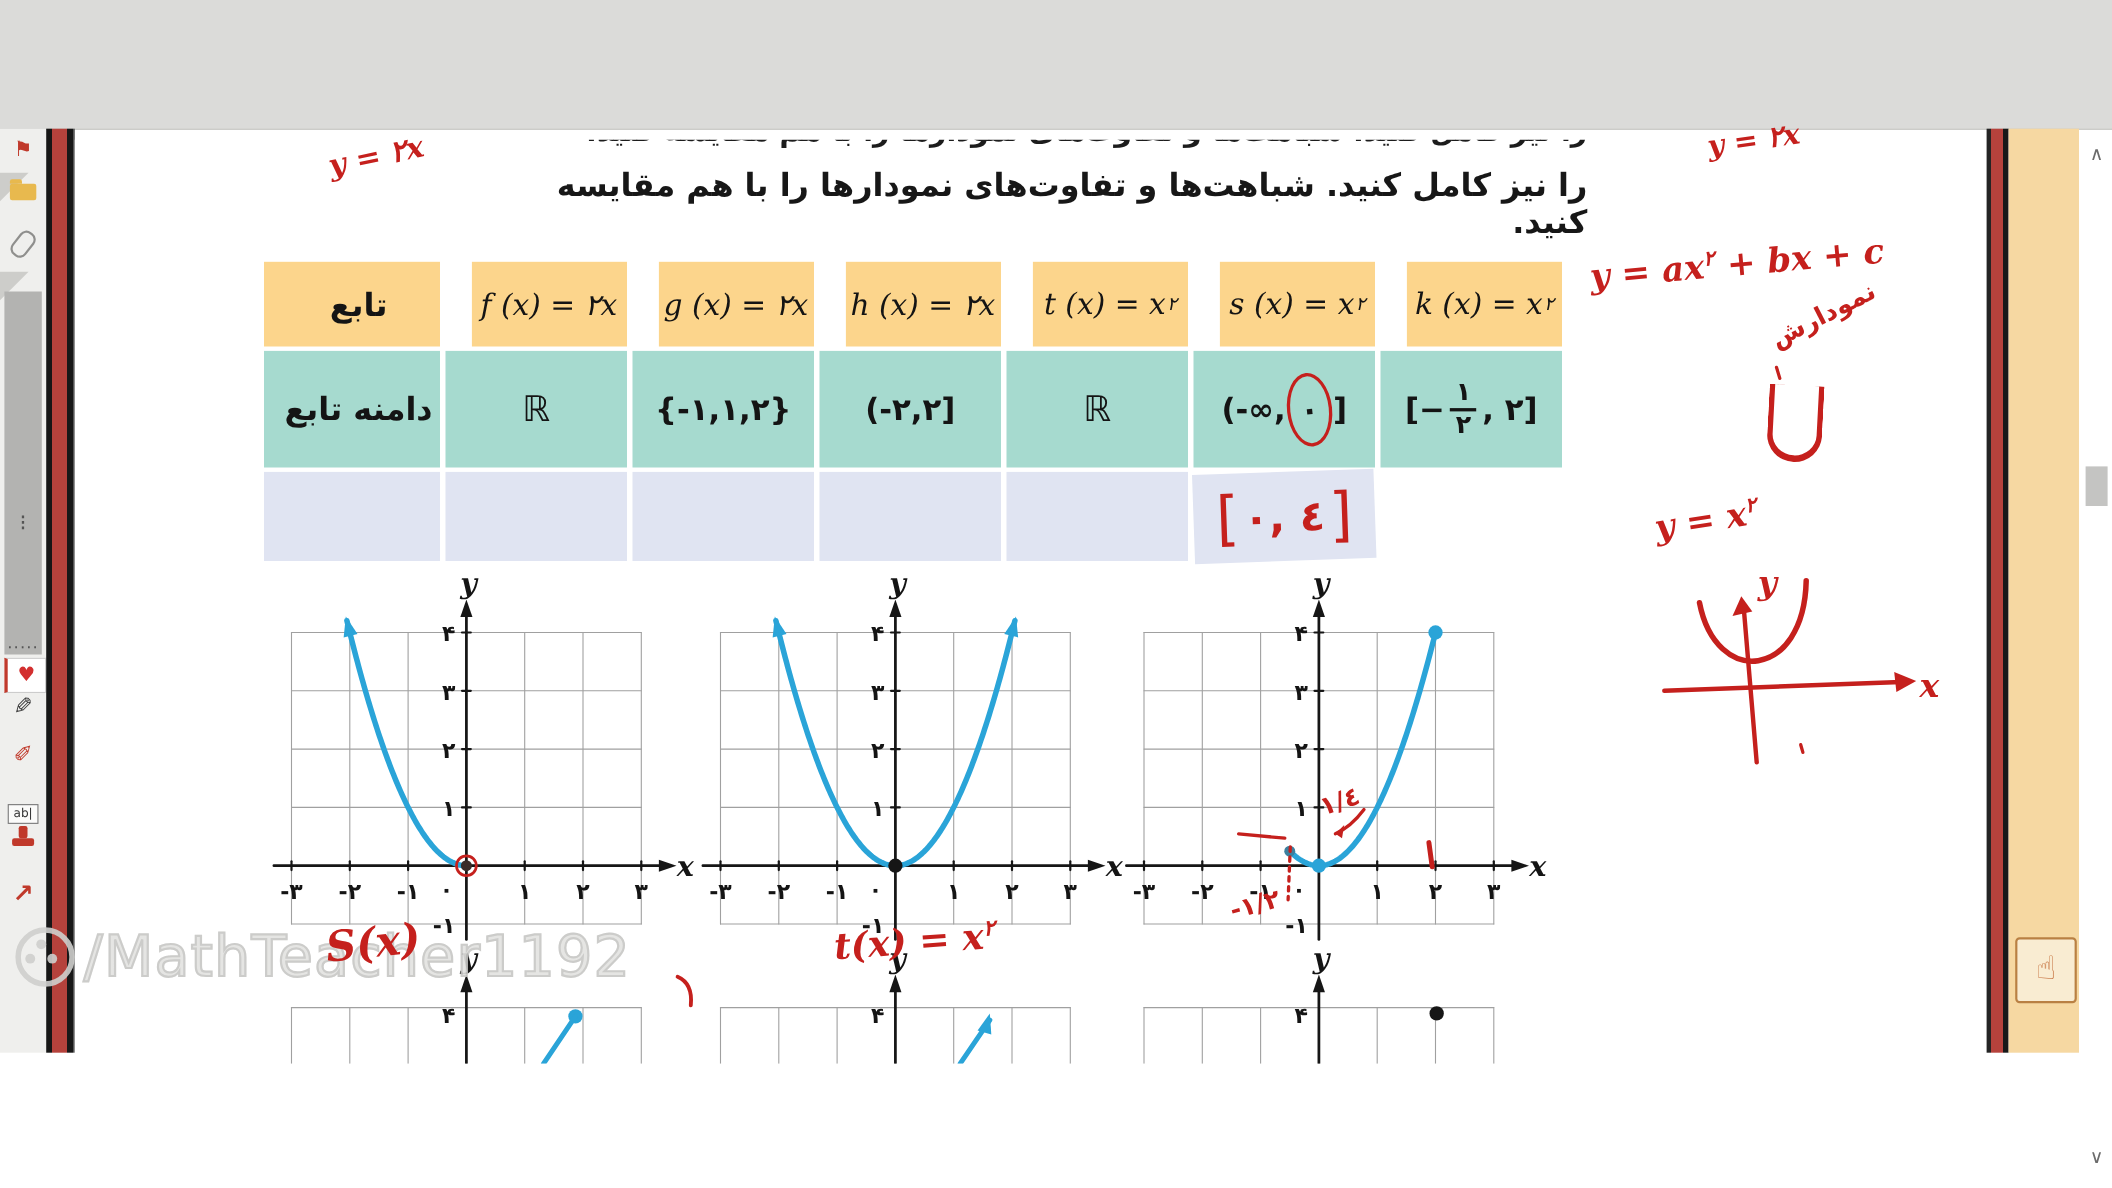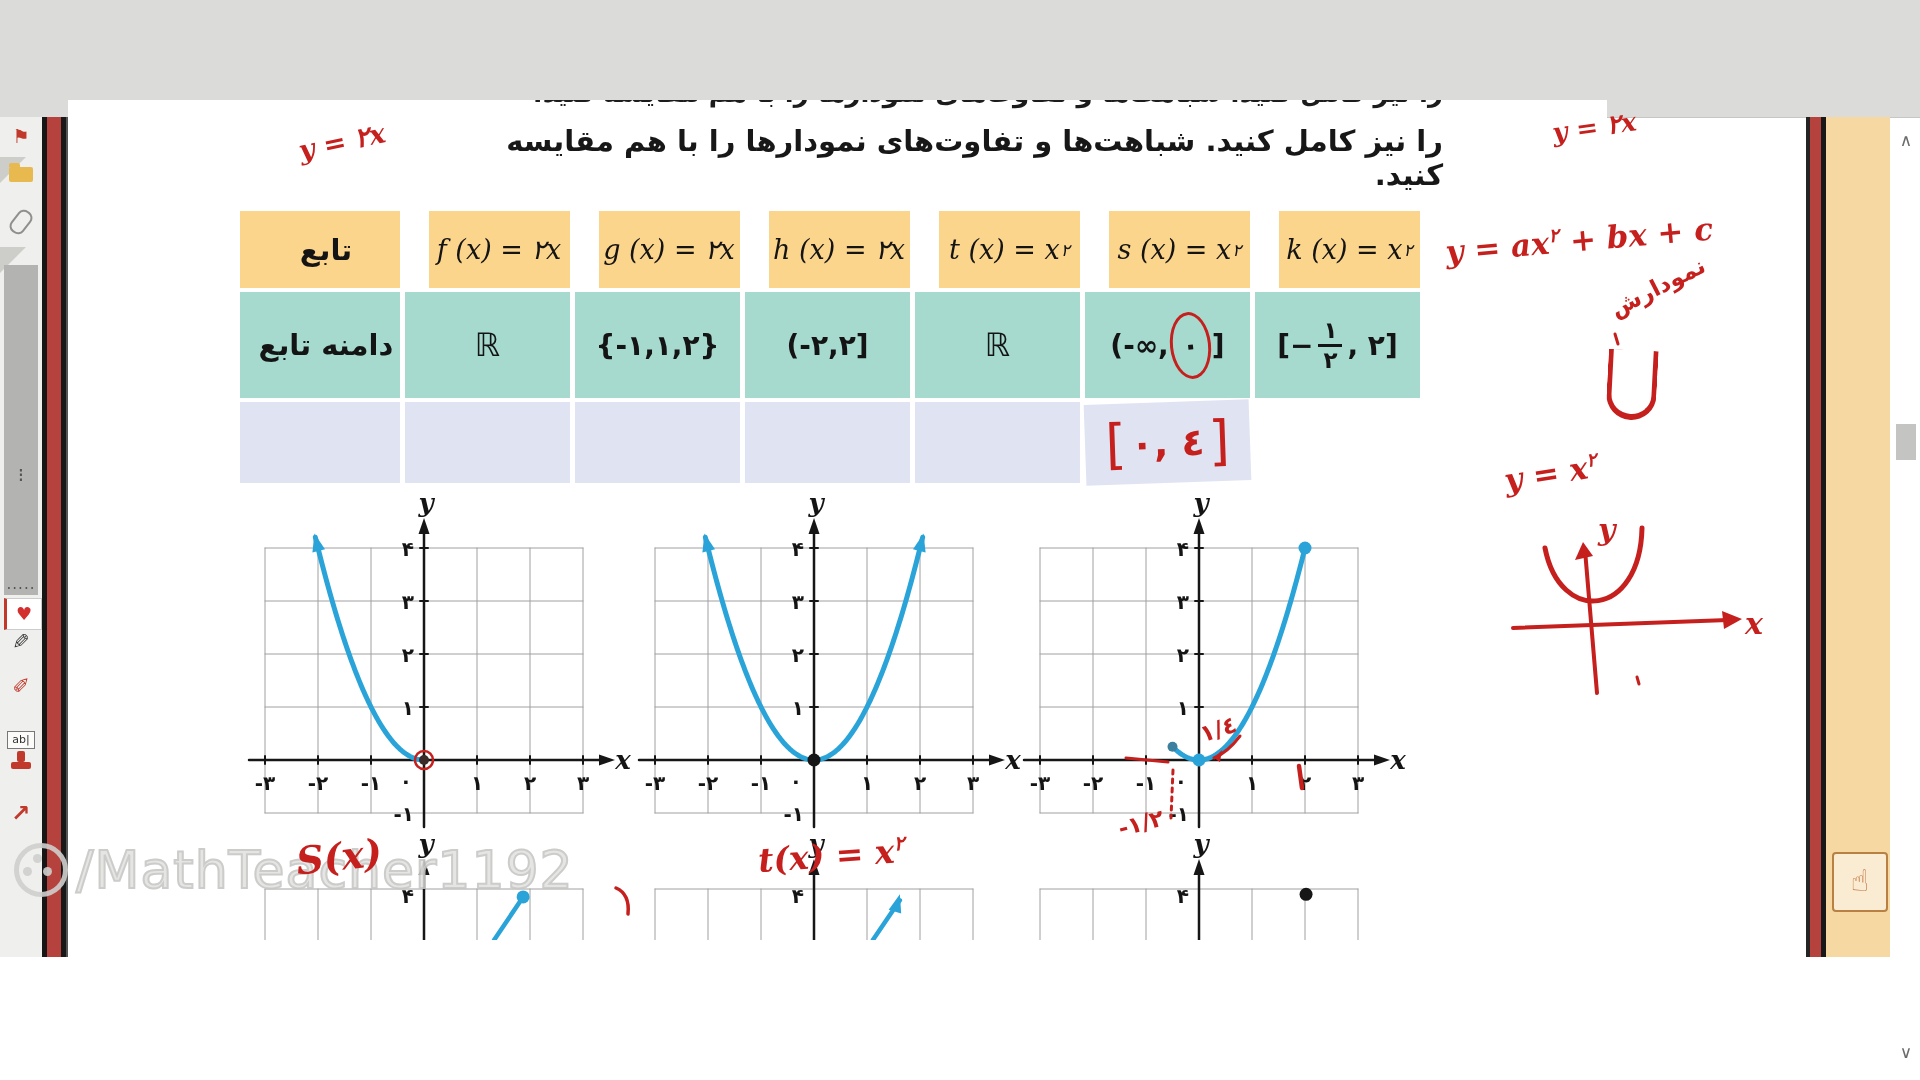--- a/index.html
+++ b/index.html
@@ -17,21 +17,21 @@
     background:linear-gradient(90deg,#161616 0 5px,#b5423c 5px 19px,#181818 19px 24px,#555 24px 26px);}
   .rframe{left:1806px;top:117px;width:20px;height:840px;
     background:linear-gradient(90deg,#242424 0 4px,#b5423c 4px 15px,#181818 15px 20px);}
   .tanpanel{left:1826px;top:117px;width:64px;height:840px;background:#f6d8a2;}
   .handbtn{left:1832px;top:852px;width:52px;height:56px;background:#f9ecd2;border:2px solid #b98043;
     border-radius:4px;text-align:center;line-height:54px;font-size:30px;color:#c97b4a;cursor:pointer;}
   .scroll-arrow{left:1894px;width:24px;height:26px;color:#6b6b6b;font-size:17px;text-align:center;cursor:pointer;}
   .scroll-thumb{left:1896px;top:424px;width:20px;height:36px;background:#c4c4c2;cursor:pointer;}
 
   
-  .page{left:68px;top:100px;width:1539px;height:840px;background:#ffffff;overflow:hidden;}
+  .page{left:68px;top:127px;width:1539px;height:840px;background:#ffffff;overflow:hidden;}
   .clipline{left:370px;top:0;width:1005px;height:20px;overflow:hidden;direction:rtl;text-align:right;}
   .clipline span{display:block;margin-top:-22px;font-weight:700;font-size:26px;line-height:30px;color:#1c1c1c;}
   .instruction{left:370px;top:24px;width:1005px;direction:rtl;text-align:right;
     font-weight:700;font-size:29px;color:#171717;}
 
   
   .ftable{left:172px;top:111px;display:grid;grid-template-columns:160px repeat(6,165px);
     grid-template-rows:77px 106px 81px;column-gap:5px;row-gap:4px;}
   .cell{display:flex;align-items:center;justify-content:center;direction:ltr;}
   .head{background:#fcd58c;}

